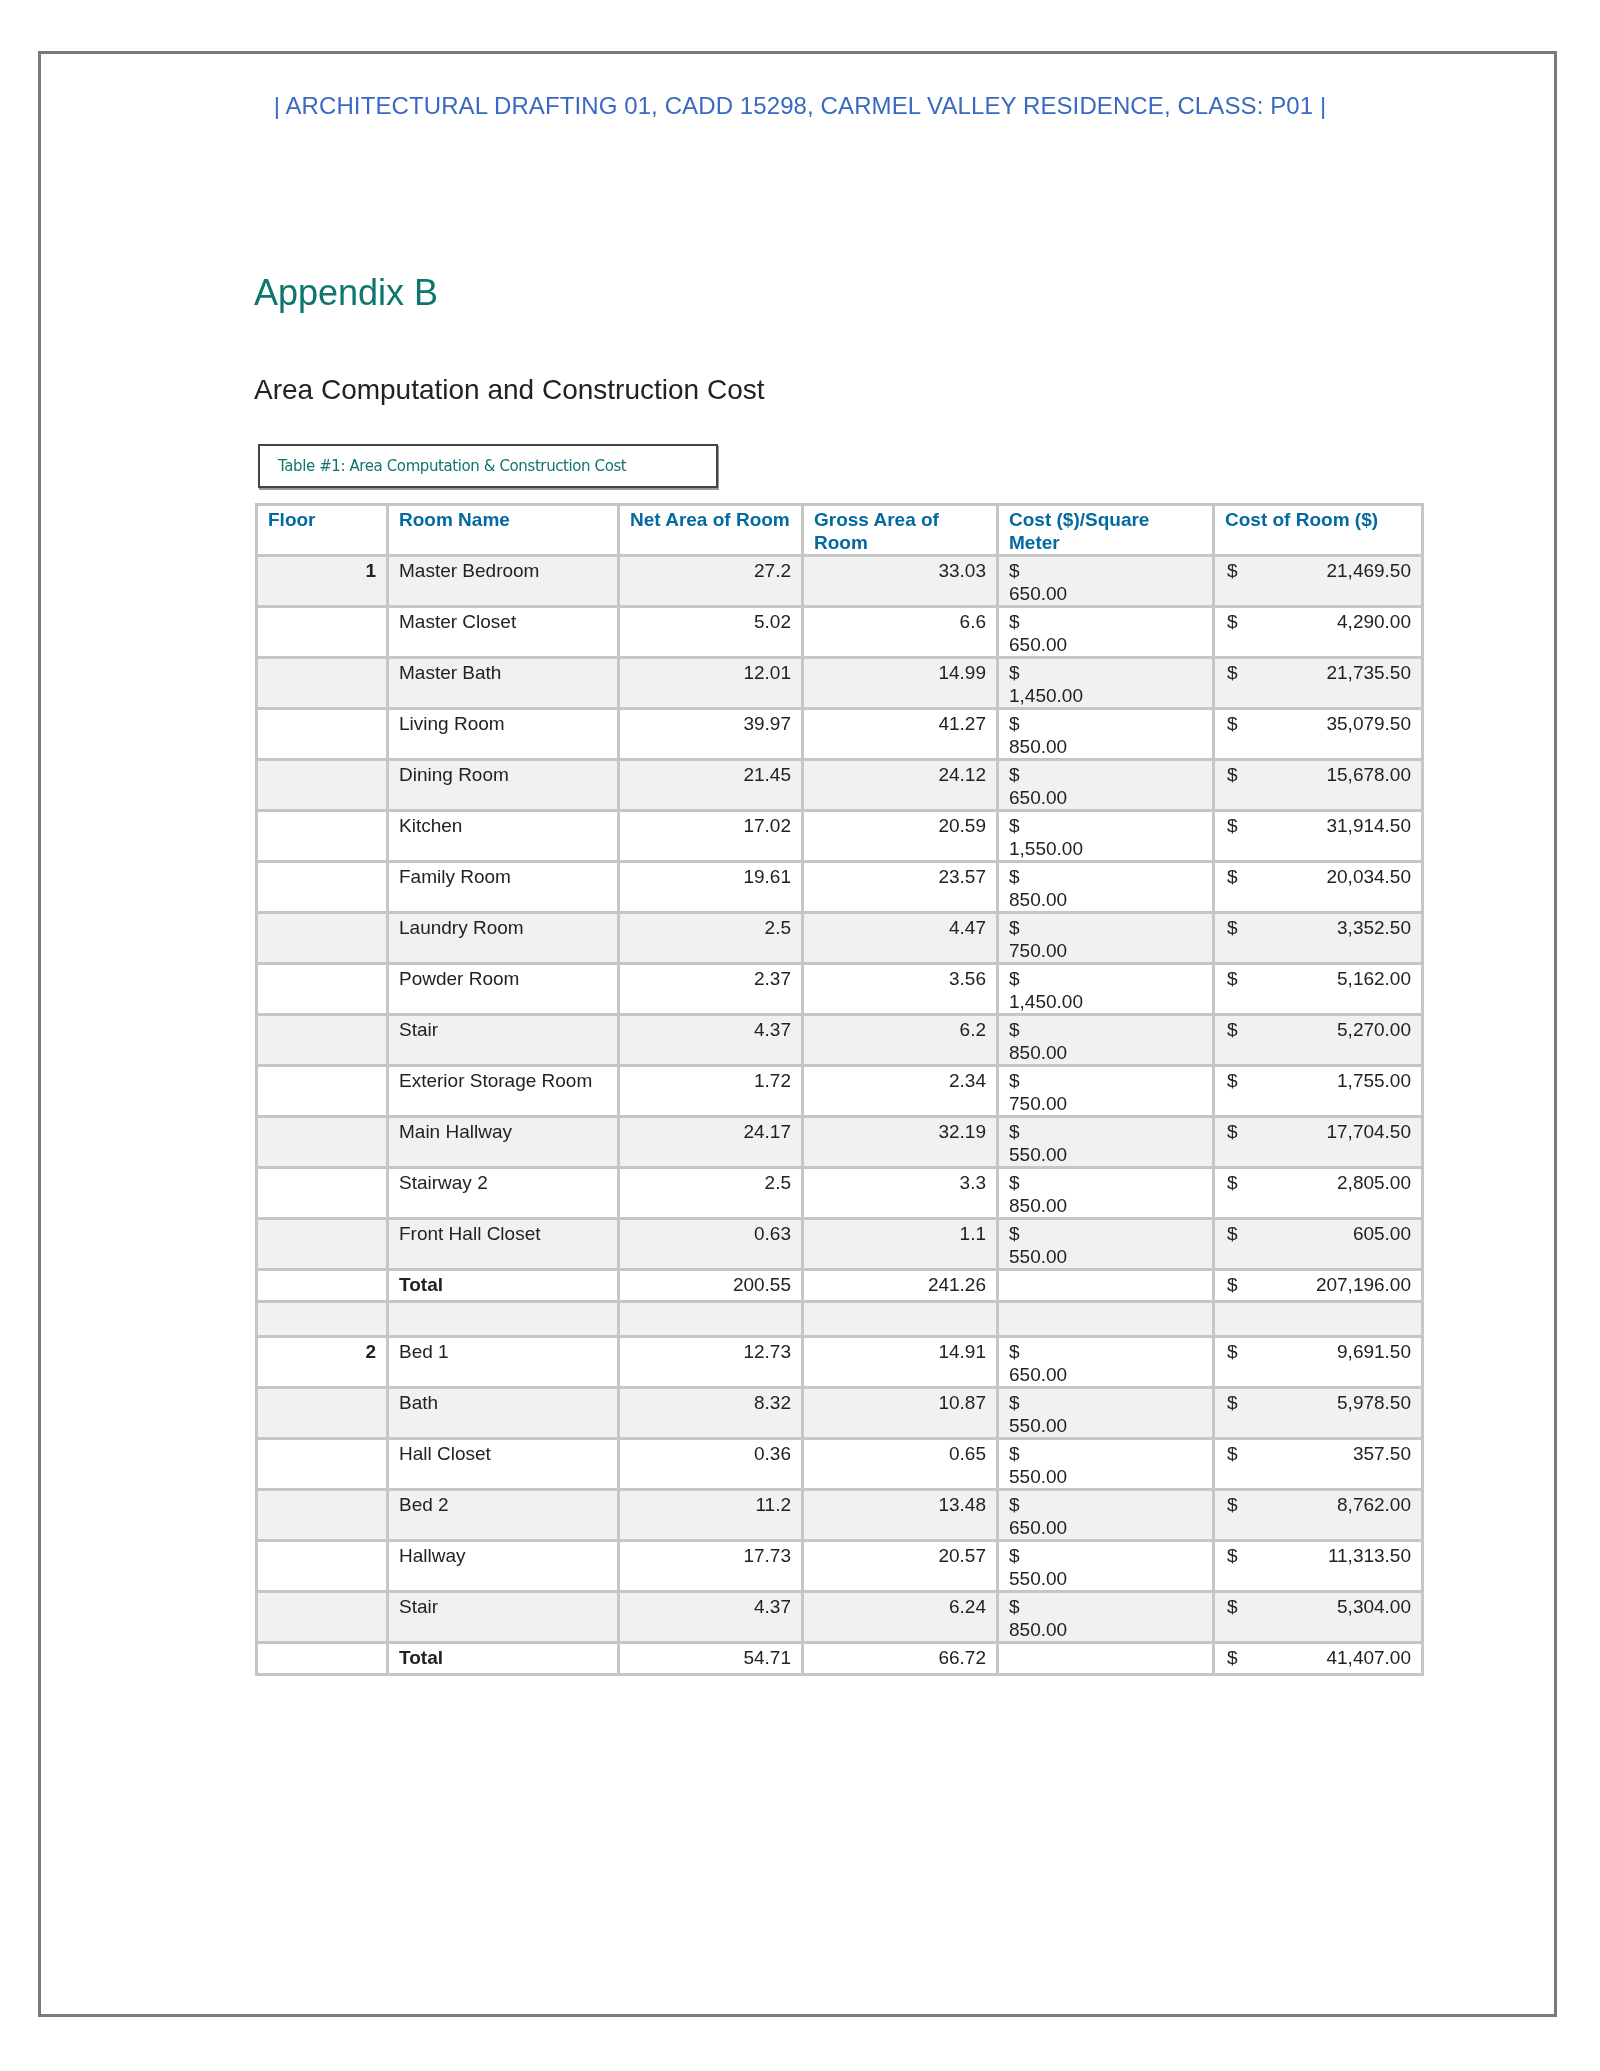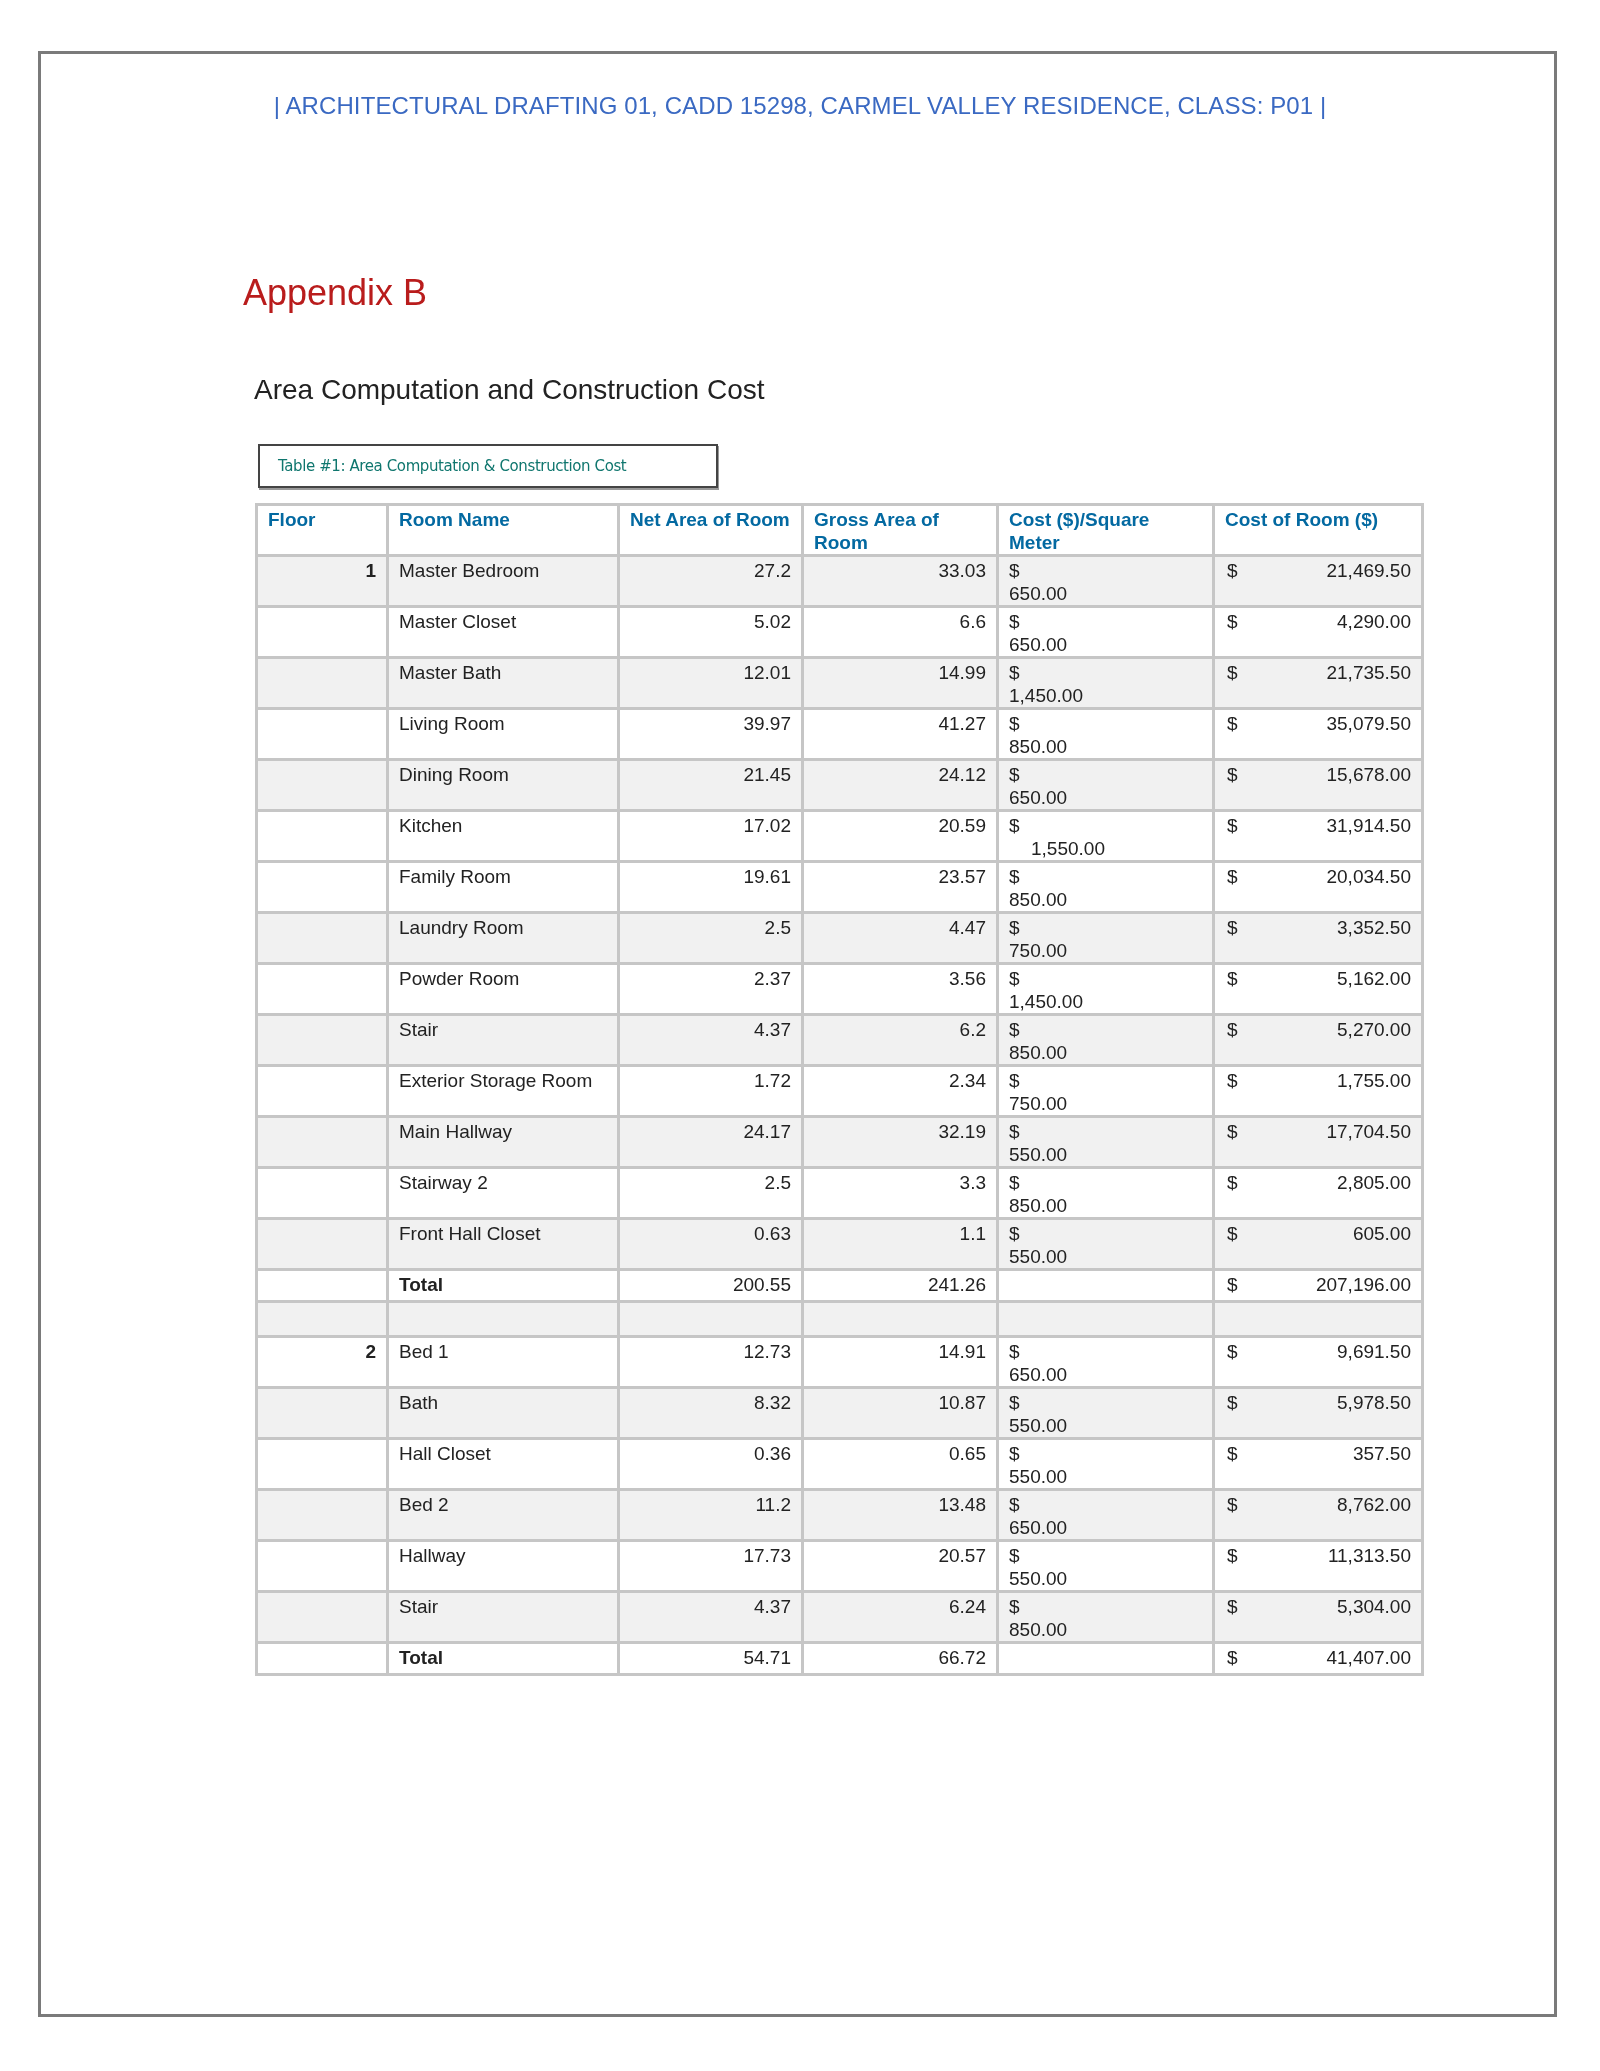--- a/index.html
+++ b/index.html
@@ -6,21 +6,21 @@
   body { width: 1600px; height: 2071px; position: relative; font-family: "Liberation Sans", sans-serif; color: #000; }
   .page-border {
     position: absolute; left: 38px; top: 51px; width: 1513px; height: 1960px;
     border: 3px solid #7a7a7a; box-sizing: content-box;
   }
   .header {
     position: absolute; left: 0; top: 92px; width: 1600px; text-align: center;
     color: #3a69c2; font-size: 24px; letter-spacing: 0.1px;
   }
   .appendix {
-    position: absolute; left: 243px; top: 272px; font-size: 36px; color: #b91c1c;
+    position: absolute; left: 254px; top: 272px; font-size: 36px; color: #0f766e;
   }
   .subtitle {
     position: absolute; left: 254px; top: 374px; font-size: 28px; color: #222;
   }
   .caption {
     position: absolute; left: 258px; top: 444px; width: 460px; height: 44px;
     border: 2px solid #444; box-shadow: 1px 2px 0 #999; box-sizing: border-box;
     font-family: "DejaVu Sans", sans-serif; font-size: 15px; color: #0f766e;
     line-height: 40px; padding-left: 18px; letter-spacing: -0.4px;
   }
@@ -146,21 +146,21 @@
           <span class="amt">15,678.00</span>
         </td>
       </tr>
       <tr class="row">
         <td class="floor"></td>
         <td>Kitchen</td>
         <td class="num">17.02</td>
         <td class="num">20.59</td>
         <td class="rate">
           <span class="" style="display: block;">$</span>
-          <span class="" style="display: block; margin-left: 22px;">1,550.00</span>
+          <span class="" style="display: block;">1,550.00</span>
         </td>
         <td class="money">
           <span class="sym">$</span>
           <span class="amt">31,914.50</span>
         </td>
       </tr>
       <tr class="row">
         <td class="floor"></td>
         <td>Family Room</td>
         <td class="num">19.61</td>

